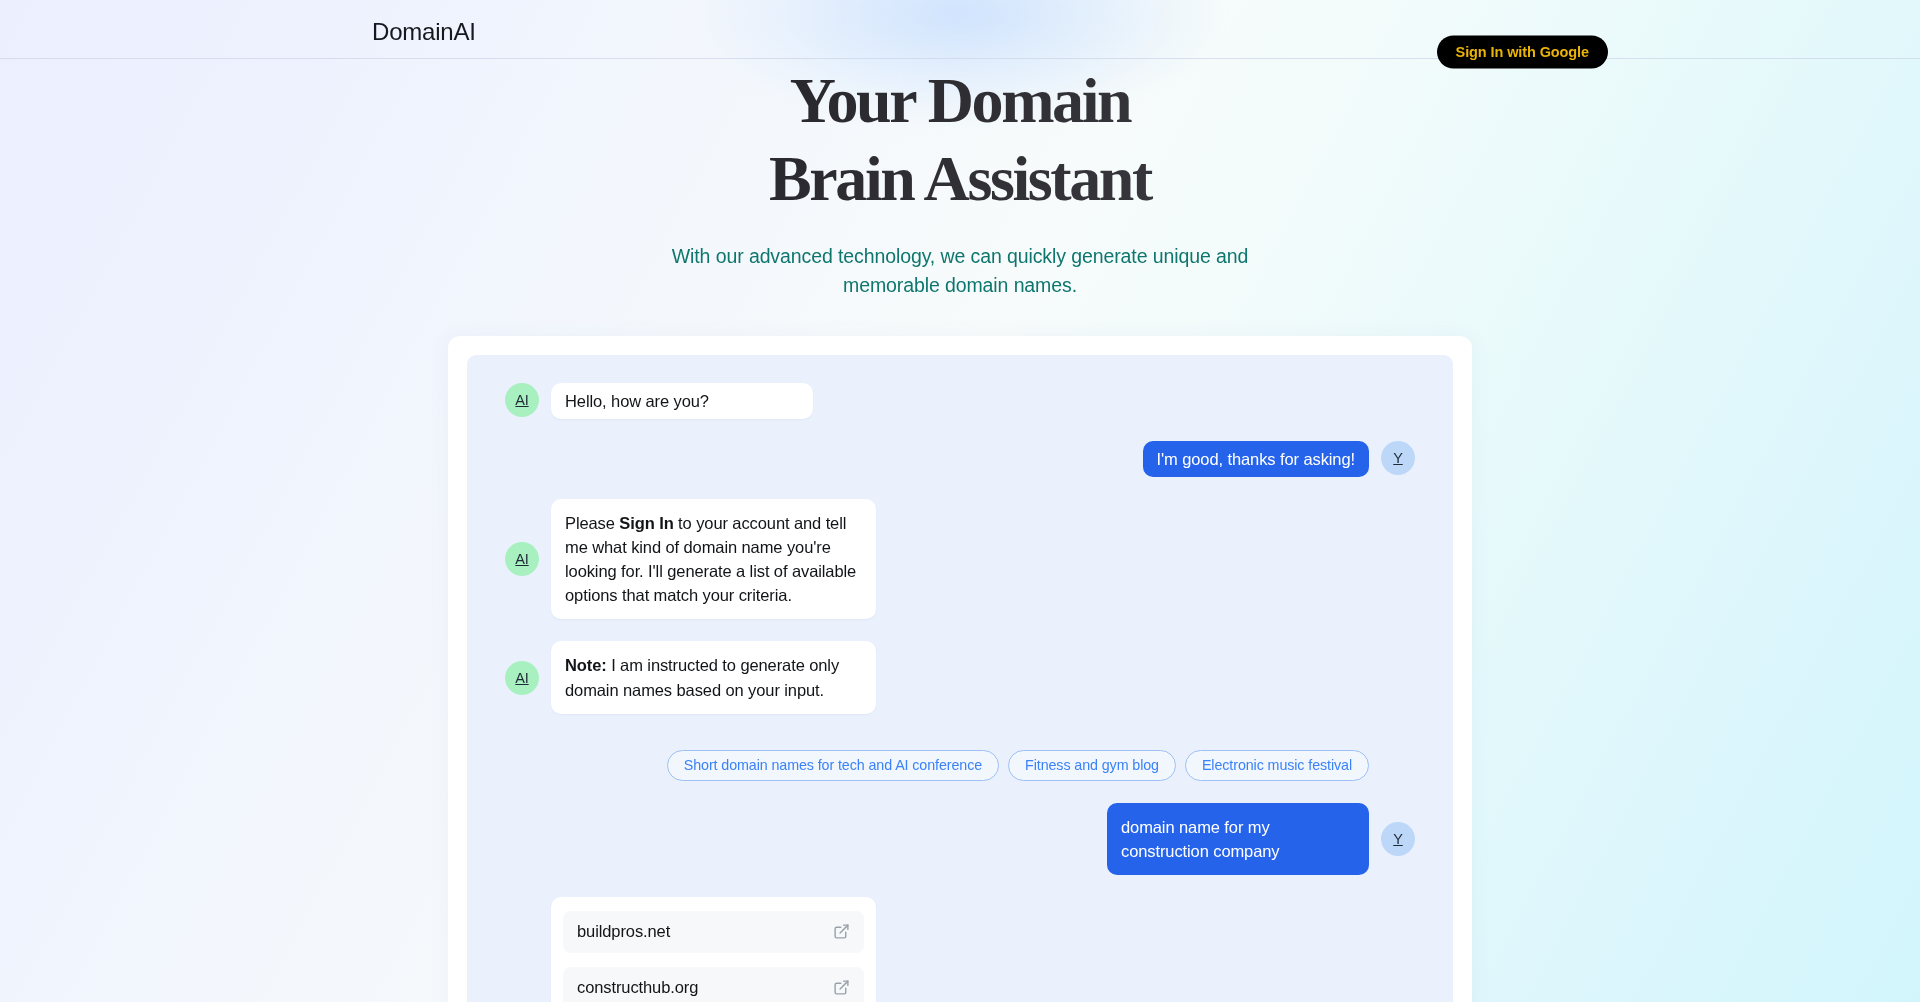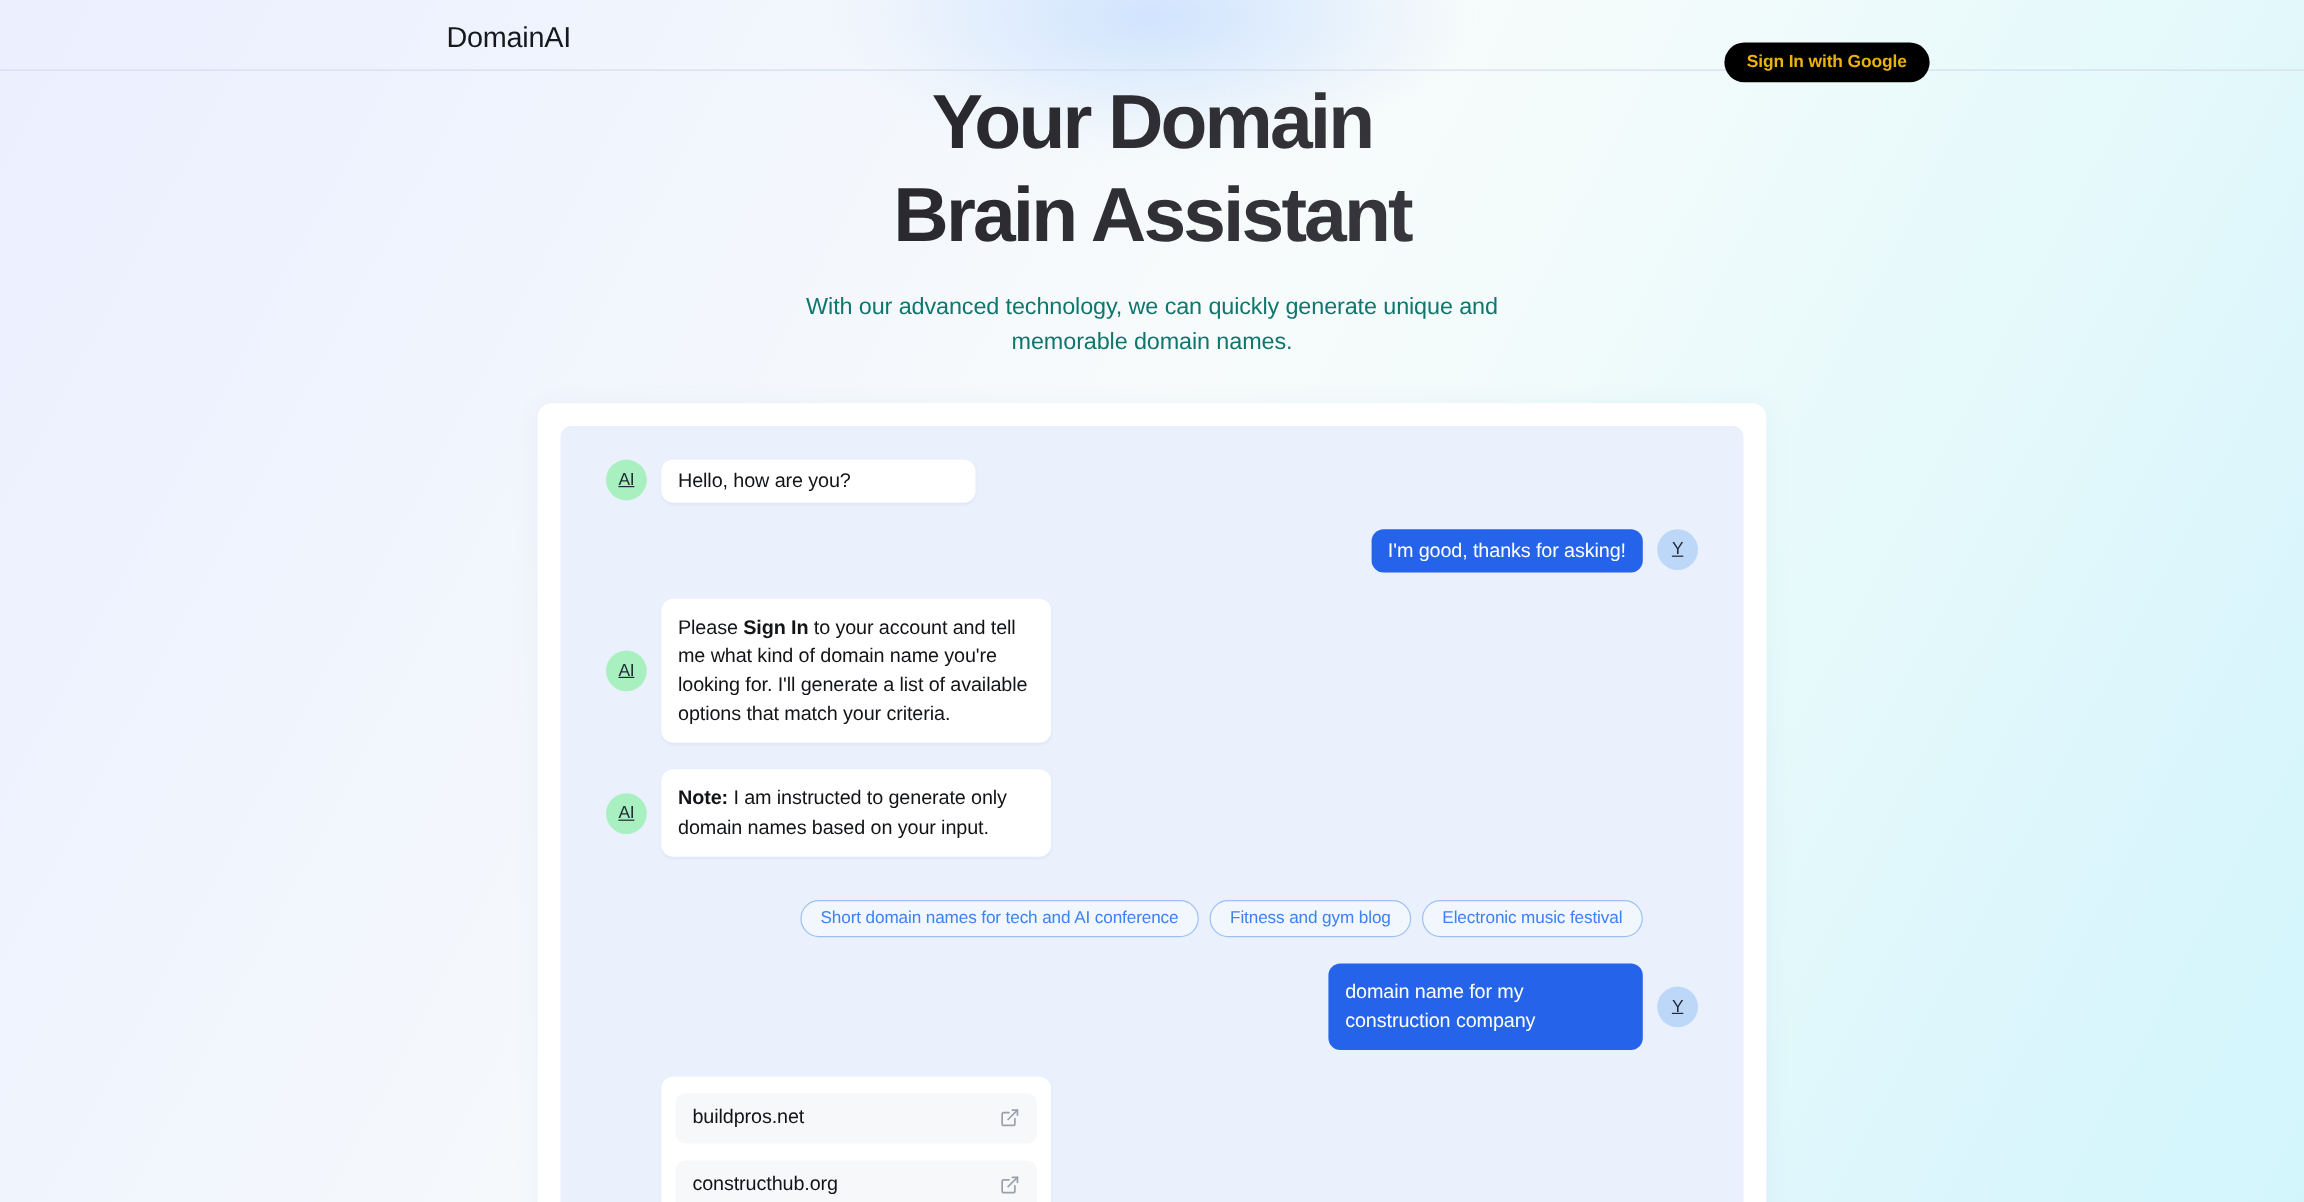--- a/index.html
+++ b/index.html
@@ -115,21 +115,21 @@
     font-size: 64px;
     line-height: 1.0;
     font-weight: 800;
     letter-spacing: -2.4px;
     background: linear-gradient(125deg, #1b1b1f 0%, #25252a 35%, #3b3b41 70%, #55555c 100%);
     -webkit-background-clip: text;
     background-clip: text;
     color: transparent;
     -webkit-text-fill-color: transparent;
   }
-  .hero-title .line { display: block; }
+  .hero-title .line { display: block; font-family: Liberation Serif, serif; }
   .hero-title .line2 { margin-top: 14px; }
   .hero-sub {
     margin: 31px auto 0;
     width: 580px;
     font-size: 19.5px;
     line-height: 1.47;
     color: #0f766e;
     font-weight: 400;
     letter-spacing: -0.1px;
   }

